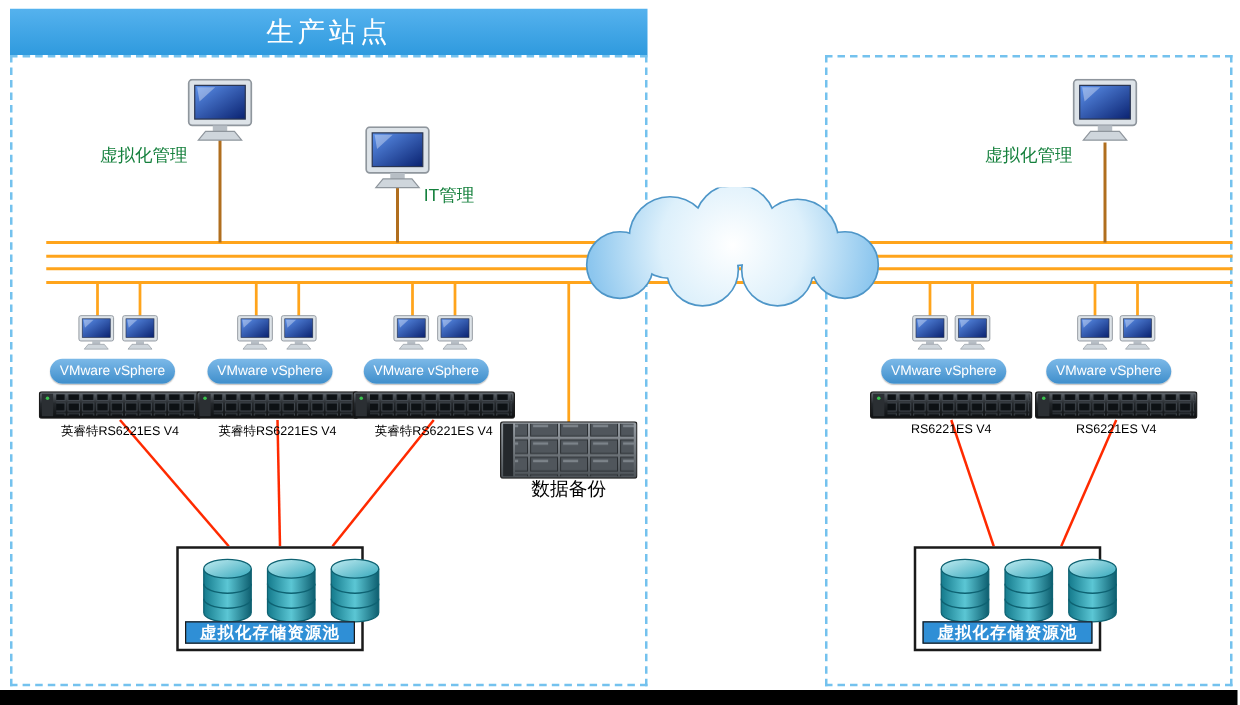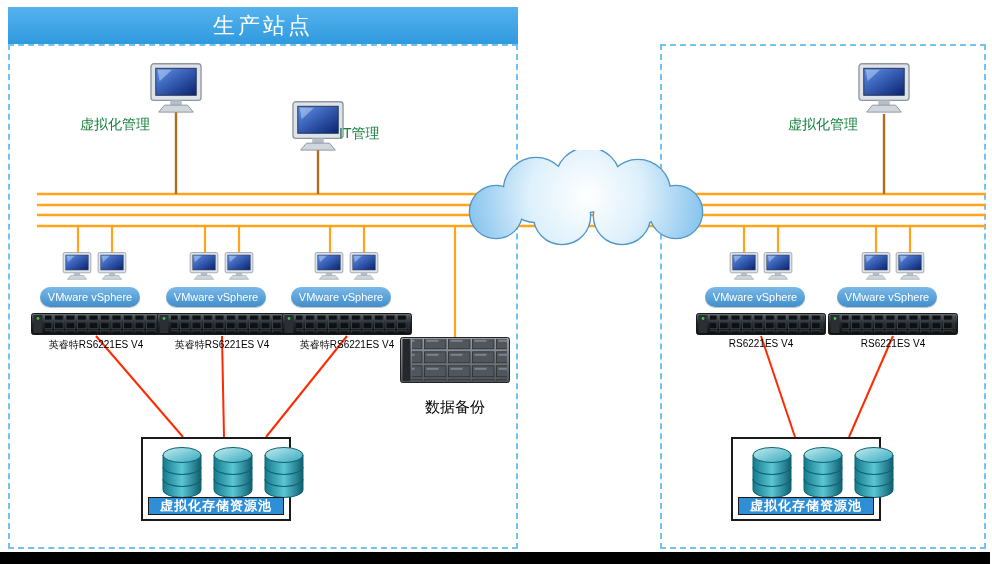--- a/index.html
+++ b/index.html
@@ -173,21 +173,21 @@
         <use href="#pc"></use>
       </svg>
   </div>
   <div class="label" style="left:80px; top:116px;">虚拟化管理</div>
 
   <div class="node" style="left:289px; top:101px;">
     <svg width="58" height="52" viewBox="0 0 60 54">
         <use href="#pc"></use>
       </svg>
   </div>
-  <div class="label" style="left:339px; top:125px;">IT管理</div>
+  <div class="label" style="left:339px; top:148px;">IT管理</div>
 
   <div class="node" style="left:855px; top:63px;">
     <svg width="58" height="52" viewBox="0 0 60 54">
         <use href="#pc"></use>
       </svg>
   </div>
   <div class="label" style="left:788px; top:116px;">虚拟化管理</div>
 
   <div class="node" style="left:61px; top:252px;"><svg width="32" height="29" viewBox="0 0 60 54">
         <use href="#pc"></use>
@@ -247,21 +247,21 @@
   <div class="srv-label" style="left:142px; top:338px;">英睿特RS6221ES V4</div>
   <div class="srv-label" style="left:267px; top:338px;">英睿特RS6221ES V4</div>
   <div class="srv-label" style="left:681px; top:338px;">RS6221ES V4</div>
   <div class="srv-label" style="left:813px; top:338px;">RS6221ES V4</div>
 
   <div class="node" style="left:400px; top:337px;">
     <svg width="110" height="46" viewBox="0 0 110 46">
         <use href="#backup"></use>
       </svg>
   </div>
-  <div class="bk-label" style="left:375px; top:398px; font-size:15px;">数据备份</div>
+  <div class="bk-label" style="left:375px; top:382px; font-size:15px;">数据备份</div>
 
   <div class="storage-box" style="left:141px; top:437px;">
     <svg class="cyl" style="left:17px;" width="44" height="54" viewBox="0 0 44 54">
         <use href="#cyl"></use>
       </svg>
     <svg class="cyl" style="left:68px;" width="44" height="54" viewBox="0 0 44 54">
         <use href="#cyl"></use>
       </svg>
     <svg class="cyl" style="left:119px;" width="44" height="54" viewBox="0 0 44 54">
         <use href="#cyl"></use>

